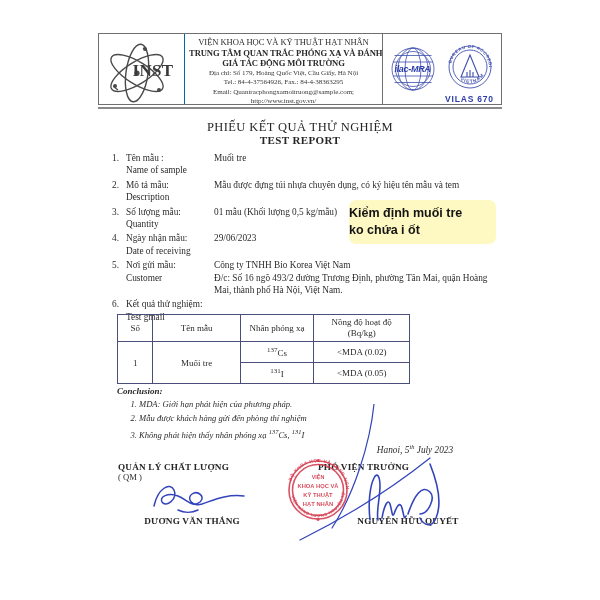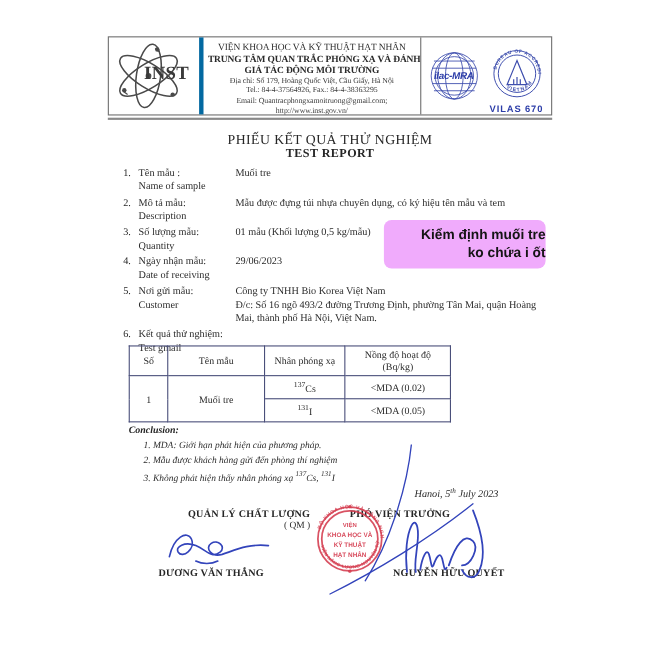--- a/index.html
+++ b/index.html
@@ -24,22 +24,22 @@
     background: #fff;
   }
   .letterhead-underline {
     position: absolute;
     left: 98px; top: 107px;
     width: 404px; height: 2px;
     background: #8a8a8a;
   }
   .lh-logo {
     width: 86px;
-    border-right: 4px solid #0369a1;
-    display: flex; align-items: center; justify-content: center;
+    border-right: 1px solid #0369a1;
+    display: flex; align-items: flex-end; justify-content: center;
     position: relative;
   }
   .inst-logo { position: relative; width: 78px; height: 62px; }
   .inst-logo svg { position: absolute; left: 0; top: 0; }
   .inst-text {
     position: absolute;
     left: 30px; top: 19px;
     font-family: "Liberation Serif", serif;
     font-size: 17px; font-weight: bold;
     letter-spacing: 0.3px;
@@ -146,24 +146,24 @@
   .f-val {
     font-size: 9.3px; line-height: 12.4px; color: #2b2b2b;
   }
   .f-val.second { margin-top: 0px; }
 
   
   .annotation {
     position: absolute;
     left: 349px; top: 200px;
     width: 147px; height: 44px;
-    background: #f0abfc;
+    background: #fef9c3;
     border-radius: 7px;
     display: flex; flex-direction: column;
-    align-items: flex-end; justify-content: center;
+    align-items: flex-start; justify-content: center;
     font-family: "Liberation Sans", sans-serif;
     font-size: 12.5px;
     font-weight: bold;
     color: #141414;
     line-height: 17px;
     text-align: center;
   }
 
   
   .results-table {
@@ -211,21 +211,21 @@
     left: 330px; top: 443px;
     width: 170px;
     text-align: center;
     font-size: 9.3px; font-style: italic;
     color: #2b2b2b;
   }
   .sig-date sup { font-size: 6.5px; }
   .sig-block-left {
     position: absolute;
     left: 118px; top: 462px;
-    width: 164px; text-align: right;
+    width: 164px; text-align: left;
   }
   .sig-block-right {
     position: absolute;
     left: 318px; top: 462px;
     width: 180px; text-align: left;
   }
   .sig-role {
     font-size: 9.2px; font-weight: bold;
     letter-spacing: 0.2px; color: #262626;
     white-space: nowrap;
@@ -286,21 +286,21 @@
         <span class="inst-text">INST</span>
       </div>
     </div>
 
     <div class="lh-center">
       <div class="lh-l1">VIỆN  KHOA HỌC VÀ KỸ THUẬT HẠT NHÂN</div>
       <div class="lh-l2">TRUNG TÂM  QUAN TRẮC PHÓNG XẠ VÀ ĐÁNH</div>
       <div class="lh-l3">GIÁ TÁC ĐỘNG MÔI TRƯỜNG</div>
       <div class="lh-addr">Địa chỉ: Số 179, Hoàng Quốc Việt, Cầu Giấy, Hà Nội</div>
       <div class="lh-addr">Tel.: 84-4-37564926, Fax.: 84-4-38363295</div>
-      <div class="lh-addr">Email: Quantracphongxamoitruong@gmail.com;</div>
+      <div class="lh-addr">Email: Quantracphongxamoitruong@sample.com;</div>
       <div class="lh-addr">http://www.inst.gov.vn/</div>
     </div>
 
     <div class="lh-badges">
 
       <div class="badge-ilac">
         <svg width="50" height="56" viewBox="0 0 50 56" aria-hidden="true">
           <g fill="none" stroke="#3f4fae" stroke-width="0.8">
             <circle cx="25" cy="28" r="21"></circle>
             <circle cx="25" cy="28" r="17.5"></circle>

